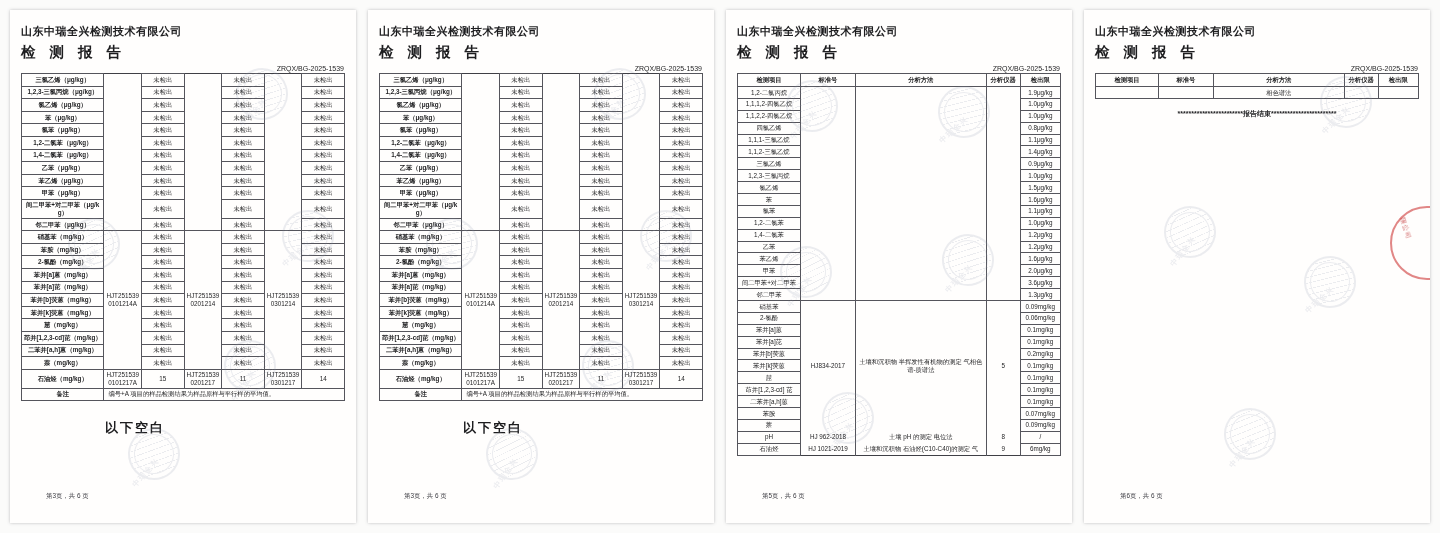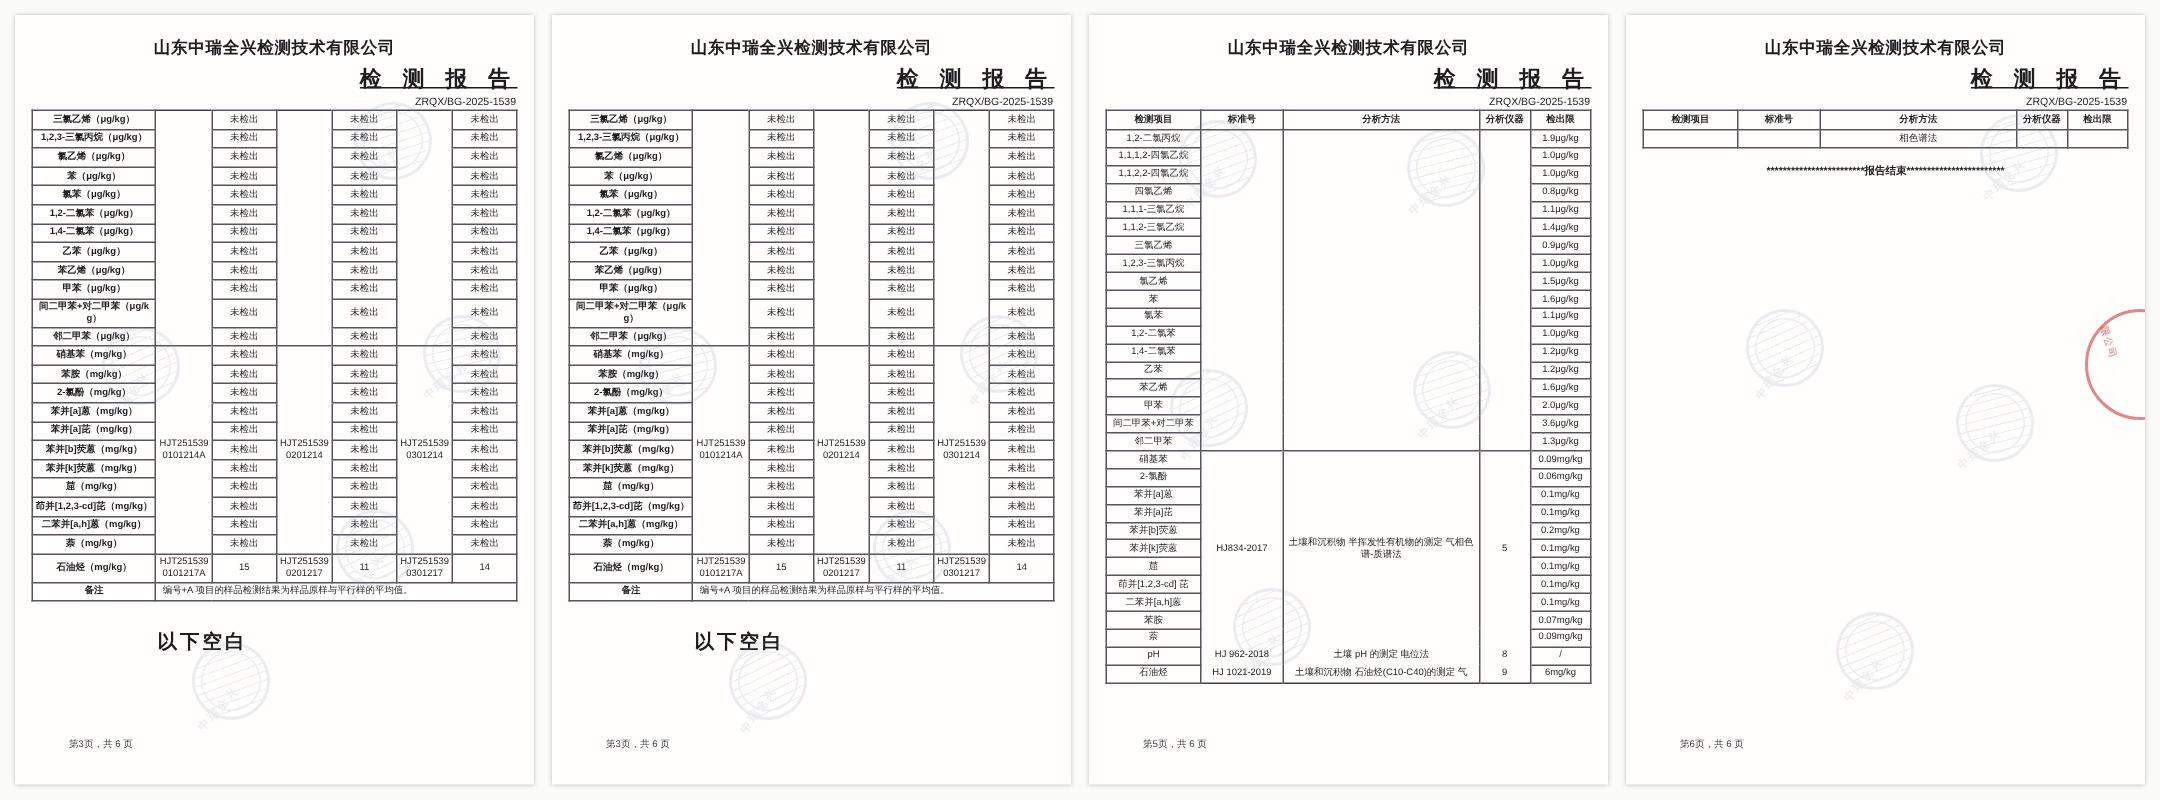--- a/index.html
+++ b/index.html
@@ -1,20 +1,20 @@
 <!DOCTYPE html>
 <html><head>
 <meta charset="utf-8">
 <style>
   * { box-sizing: border-box; margin: 0; padding: 0; }
   html,body { width:1440px; height:533px; background:#fbfbfa; font-family:"Liberation Sans","DejaVu Sans",sans-serif; color:#1d1d1f; }
   .pages { display:flex; gap:12px; padding:10px; }
   .page { position:relative; width:346px; height:513px; background:#fffefd; box-shadow:0 0 3px rgba(80,80,90,.35); overflow:hidden; padding:14px 11px 0 11px; }
-  .company { text-align:center; font-size:11px; font-weight:bold; letter-spacing:.5px; }
-  .doc-title { text-align:right; font-size:14.5px; font-weight:bold; letter-spacing:5px; margin-top:4px;text-decoration:underline; }
+  .company { font-size:11px; font-weight:bold; letter-spacing:.5px; }
+  .doc-title { text-align:left; font-size:14.5px; font-weight:bold; letter-spacing:5px; margin-top:4px; }
   .report-no { text-align:right; font-size:7px; margin:3px 1px 1px 0; }
   table { border-collapse:collapse; width:100%; table-layout:fixed; }
   .rtable, .mtable { border:1.4px solid #3f3f45; }
   td, th { border:1px solid #55555c; font-size:6.3px; text-align:center; vertical-align:middle; padding:1px 1px; line-height:1.25; word-break:break-all; }
   .rtable td { height:12.6px; }
   .rtable .c-n { width:25.5%; font-weight:bold; }
   .rtable .c-id { width:11.6%; }
   .rtable .c-r { width:13.2%; }
   td.nb { border-top:none; border-bottom:none; }
   tr.grp td.nb { border-top:1px solid #55555c; }

